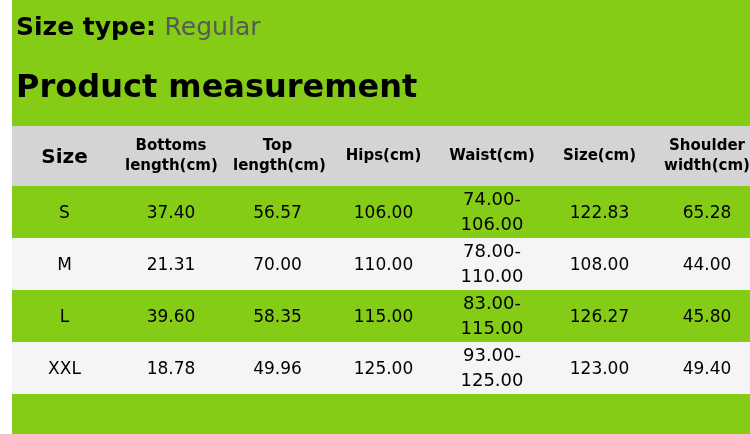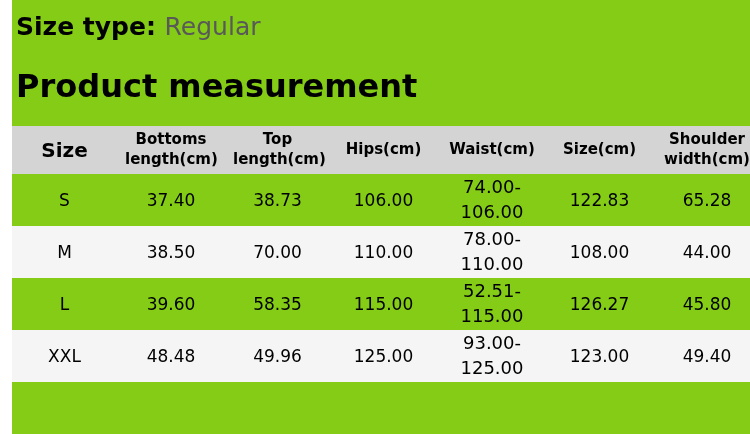--- a/index.html
+++ b/index.html
@@ -38,21 +38,21 @@
   }
   table.measurement-table {
     margin-top: 21px;
     width: 750px;
     border-collapse: collapse;
     table-layout: fixed;
     text-align: center;
   }
   table.measurement-table thead th {
     background: #d4d4d4;
-    height: 48px;
+    height: 60px;
     font-size: 15px;
     font-weight: 700;
     line-height: 1.3;
     padding: 0 8px;
     vertical-align: middle;
   }
   table.measurement-table thead th.size-col {
     font-size: 20px;
   }
   table.measurement-table tbody td {
@@ -101,50 +101,50 @@
         <th>Hips(cm)</th>
         <th>Waist(cm)</th>
         <th>Size(cm)</th>
         <th>Shoulder width(cm)</th>
       </tr>
     </thead>
     <tbody>
       <tr>
         <td>S</td>
         <td>37.40</td>
-        <td>38.73</td>
+        <td>56.57</td>
         <td>106.00</td>
         <td class="waist-cell">74.00-
 106.00</td>
         <td>122.83</td>
         <td>65.28</td>
       </tr>
       <tr>
         <td>M</td>
-        <td>38.50</td>
+        <td>21.31</td>
         <td>70.00</td>
         <td>110.00</td>
         <td class="waist-cell">78.00-
 110.00</td>
         <td>108.00</td>
         <td>44.00</td>
       </tr>
       <tr>
         <td>L</td>
         <td>39.60</td>
         <td>58.35</td>
         <td>115.00</td>
-        <td class="waist-cell">52.51-
+        <td class="waist-cell">83.00-
 115.00</td>
         <td>126.27</td>
         <td>45.80</td>
       </tr>
       <tr>
         <td>XXL</td>
-        <td>48.48</td>
+        <td>18.78</td>
         <td>49.96</td>
         <td>125.00</td>
         <td class="waist-cell">93.00-
 125.00</td>
         <td>123.00</td>
         <td>49.40</td>
       </tr>
     </tbody>
   </table>
 

